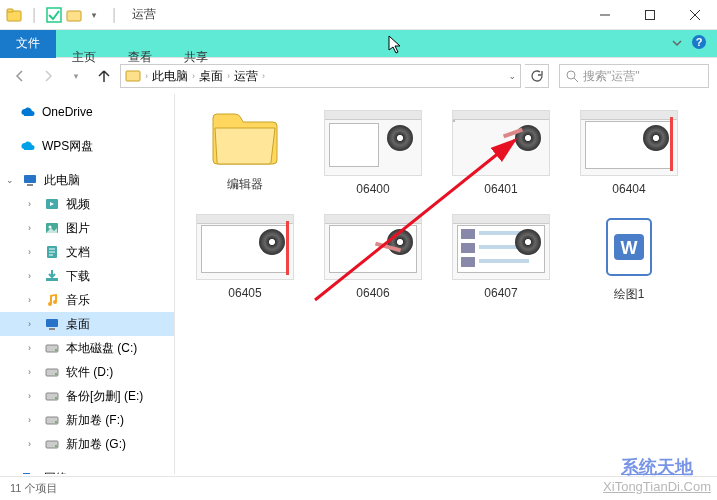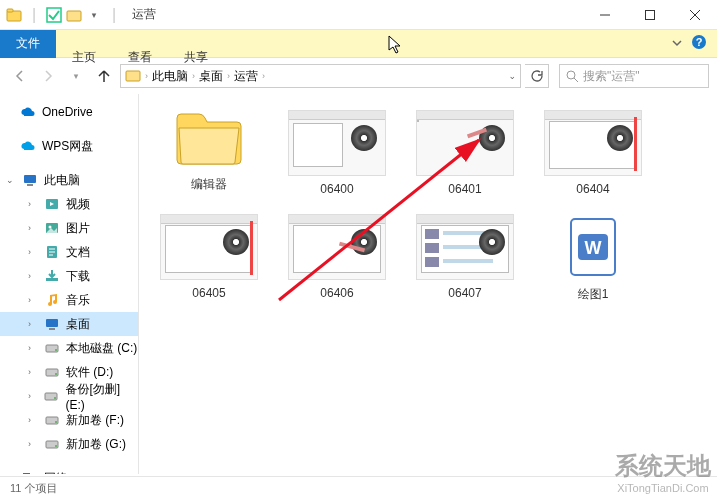--- a/index.html
+++ b/index.html
@@ -5,38 +5,38 @@
 * { margin: 0; padding: 0; box-sizing: border-box; font-family: "Microsoft YaHei", "Segoe UI", sans-serif; }
 body { width: 717px; height: 500px; background: #fff; overflow: hidden; position: relative; }
 
 .titlebar { height: 30px; display: flex; align-items: center; padding: 0 0 0 6px; background: #fff; border-bottom: 1px solid #e5e5e5; }
 .titlebar .qat { display: flex; gap: 4px; align-items: center; }
 .titlebar .qat svg, .titlebar .qat span { width: 16px; height: 16px; display: inline-flex; align-items: center; justify-content: center; }
 .titlebar .title { margin-left: 10px; font-size: 12px; color: #333; }
 .titlebar .winctl { margin-left: auto; display: flex; }
 .titlebar .winctl div { width: 45px; height: 30px; display: flex; align-items: center; justify-content: center; font-size: 10px; }
 
-.ribbon { height: 28px; display: flex; align-items: center; background: #fef9c3; border-bottom: 1px solid #e1e1e1; }
+.ribbon { height: 28px; display: flex; align-items: center; background: #5eead4; border-bottom: 1px solid #e1e1e1; }
 .ribbon .filetab { background: #1979ca; color: #fff; font-size: 12px; padding: 6px 16px; height: 28px; display: flex; align-items: center; }
 .ribbon .tab { font-size: 12px; padding: 0 16px; color: #333; height: 28px; display: flex; align-items: center; margin-top: 28px; }
 .ribbon .expand { margin-left: auto; margin-right: 8px; color: #666; }
 .ribbon .help { color: #1979ca; margin-right: 10px; font-size: 14px; }
 
 .navbar { height: 36px; display: flex; align-items: center; padding: 4px 8px; gap: 4px; background: #fff; }
 .navbar .navbtn { width: 24px; height: 24px; display: flex; align-items: center; justify-content: center; color: #999; }
 .navbar .navbtn.enabled { color: #333; }
 .navbar .address { flex: 1; height: 24px; border: 1px solid #ccc; display: flex; align-items: center; padding: 0 4px; font-size: 12px; gap: 4px; }
 .navbar .address .crumb { display: flex; align-items: center; gap: 4px; }
 .navbar .address .sep { color: #999; font-size: 9px; }
 .navbar .refresh { width: 24px; height: 24px; border: 1px solid #ccc; border-left: none; display: flex; align-items: center; justify-content: center; }
 .navbar .search { width: 150px; height: 24px; border: 1px solid #ccc; margin-left: 6px; display: flex; align-items: center; padding: 0 6px; font-size: 12px; color: #999; }
 .navbar .search svg { margin-right: 4px; }
 
 .body { display: flex; height: 380px; }
-.tree { width: 139px; border-right: 1px solid #e5e5e5; overflow-y: auto; padding-top: 6px; font-size: 12px; }
+.tree { width: 175px; border-right: 1px solid #e5e5e5; overflow-y: auto; padding-top: 6px; font-size: 12px; }
 .tree .node { display: flex; align-items: center; height: 24px; padding-left: 20px; gap: 6px; }
 .tree .node.indent { padding-left: 42px; }
 .tree .node.sel { background: #cce8ff; }
 .tree .node .caret { width: 10px; color: #666; font-size: 9px; margin-left: -14px; }
 .tree .gap { height: 10px; }
 .tree .ico { width: 16px; height: 16px; display: inline-flex; align-items: center; justify-content: center; }
 
 .content { flex: 1; padding: 16px 10px; overflow-y: auto; position: relative; }
 .grid { display: grid; grid-template-columns: repeat(4, 120px); gap: 18px 8px; }
 .item { display: flex; flex-direction: column; align-items: center; }
@@ -67,22 +67,22 @@
 .thumb.t3 .line{ left:26px; width:50px; }
 .thumb.t3 .line.l0{top:16px;} .thumb.t3 .line.l1{top:30px;} .thumb.t3 .line.l2{top:44px;}
 .thumb.t4 .rline{ right:4px; top:6px; width:3px; height:54px; background:#e44;}
 .thumb.t5 .rline{ left:50px; top:30px; width:26px; transform:rotate(15deg);}
 
 .arrow { position: absolute; left: 130px; top: 36px; pointer-events: none; }
 
 .statusbar { position: absolute; bottom: 0; left: 0; right: 0; height: 24px; border-top: 1px solid #e5e5e5; font-size: 11px; color: #666; display: flex; align-items: center; padding: 0 10px; background: #fff; }
 
 .watermark { position: absolute; right: 6px; bottom: 6px; opacity: 0.6; display: flex; flex-direction: column; align-items: center; font-size: 10px; }
-.watermark .zh { font-size: 24px; font-weight: bold; color: #737373; }
-.watermark .en { font-size: 11px; color: #888; }
+.watermark .zh { font-size: 18px; font-weight: bold; color: #1d4ed8; text-decoration: underline; }
+.watermark .en { font-size: 13px; color: #888; text-decoration: underline; }
 
 .folder-svg { width: 72px; height: 60px; }
 </style>
 </head>
 <body>
 
 <div class="titlebar">
   <div class="qat">
     <span>
       <svg viewBox="0 0 16 16" width="16" height="16">

